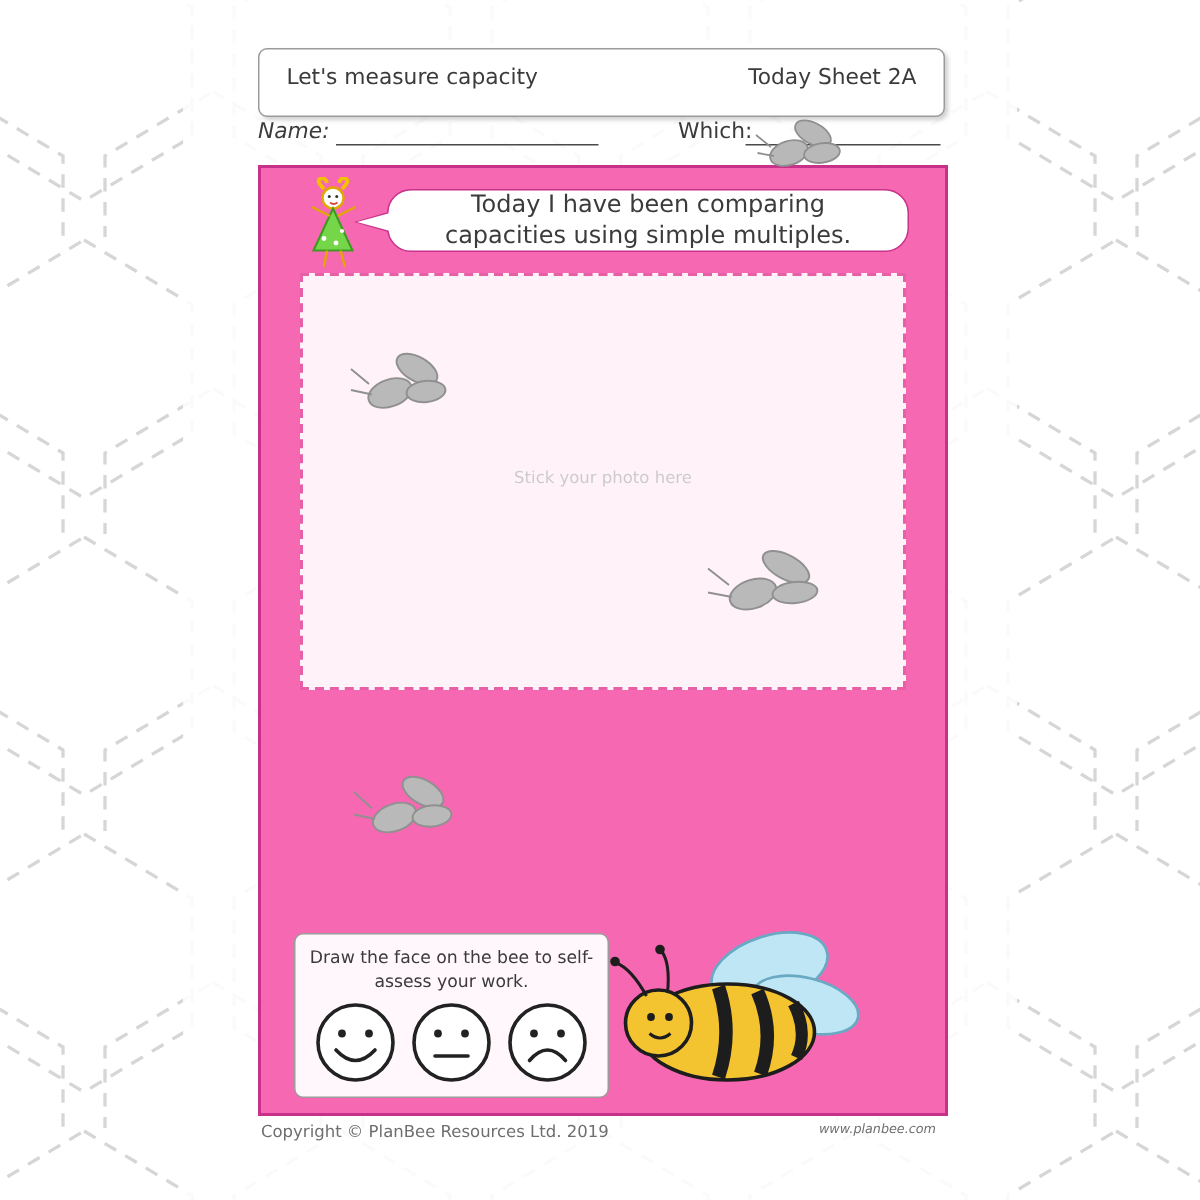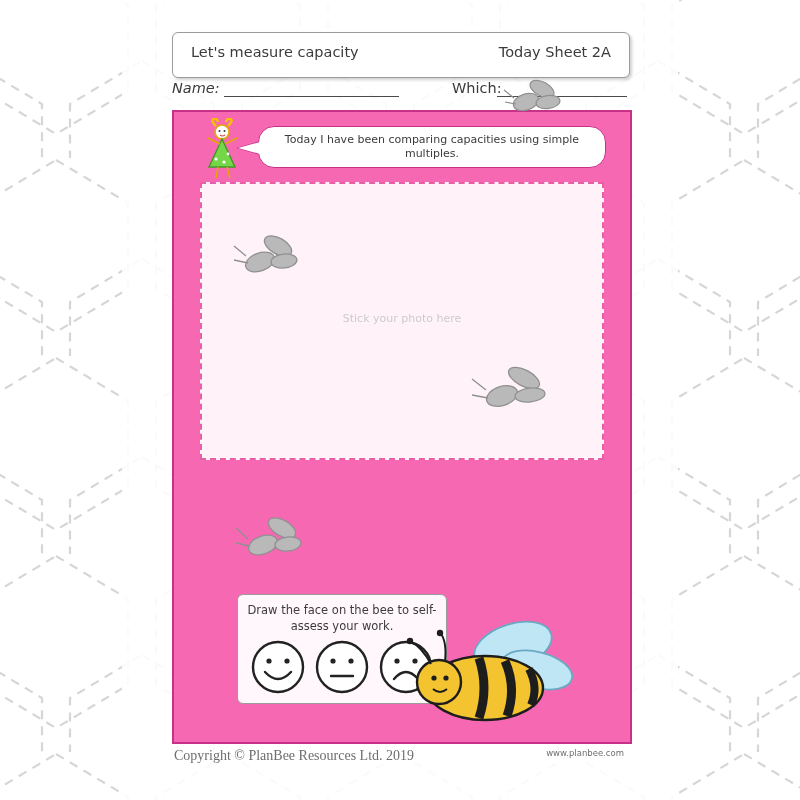--- a/index.html
+++ b/index.html
@@ -116,21 +116,21 @@
     border-radius: 16px;
     z-index: 4;
     display: flex;
     align-items: center;
     justify-content: center;
     text-align: center;
     padding: 0 14px;
     box-sizing: border-box;
   }
   .bubble-text {
-    font-size: 11px;
+    font-size: 16px;
     color: #3b3b3b;
     line-height: 1.3;
   }
   .bubble-tail {
     position: absolute;
     left: 238px;
     top: 142px;
     width: 0; height: 0;
     border-top: 6px solid transparent;
     border-bottom: 6px solid transparent;
@@ -189,28 +189,27 @@
     top: 9px;
     text-align: center;
     font-size: 12.5px;
     color: #3b3b3b;
   }
 
   
   .assess-box {
     position: absolute;
     left: 196px;
-    top: 594px;
+    top: 622px;
     width: 208px;
     height: 108px;
     background: rgba(255,255,255,0.95);
     border: 1.4px solid #9b9b9b;
     border-radius: 6px;
     z-index: 4;
-    margin-left: 41px;
   }
   .assess-text {
     position: absolute;
     left: 0; right: 0;
     top: 8px;
     text-align: center;
     font-size: 11.5px;
     color: #3b3b3b;
     line-height: 1.35;
   }
@@ -224,32 +223,32 @@
   }
 
   
   .big-bee { position: absolute; left: 405px; top: 612px; z-index: 5; }
 
   
   .footer-left {
     position: absolute;
     left: 174px;
     top: 748px;
-    font-size: 14px;
+    font-size: 11px;
     color: #6e6e6e;
     z-index: 4;
-    font-family: Liberation Serif, serif;
   }
   .footer-right {
     position: absolute;
     right: 176px;
     top: 748px;
     font-size: 8.5px;
     color: #6e6e6e;
     z-index: 4;
+    font-style: italic;
   }
 
   
   .deco-bee { position: absolute; z-index: 5; }
 </style>
 </head>
 <body>
 
 <div id="page">
 

